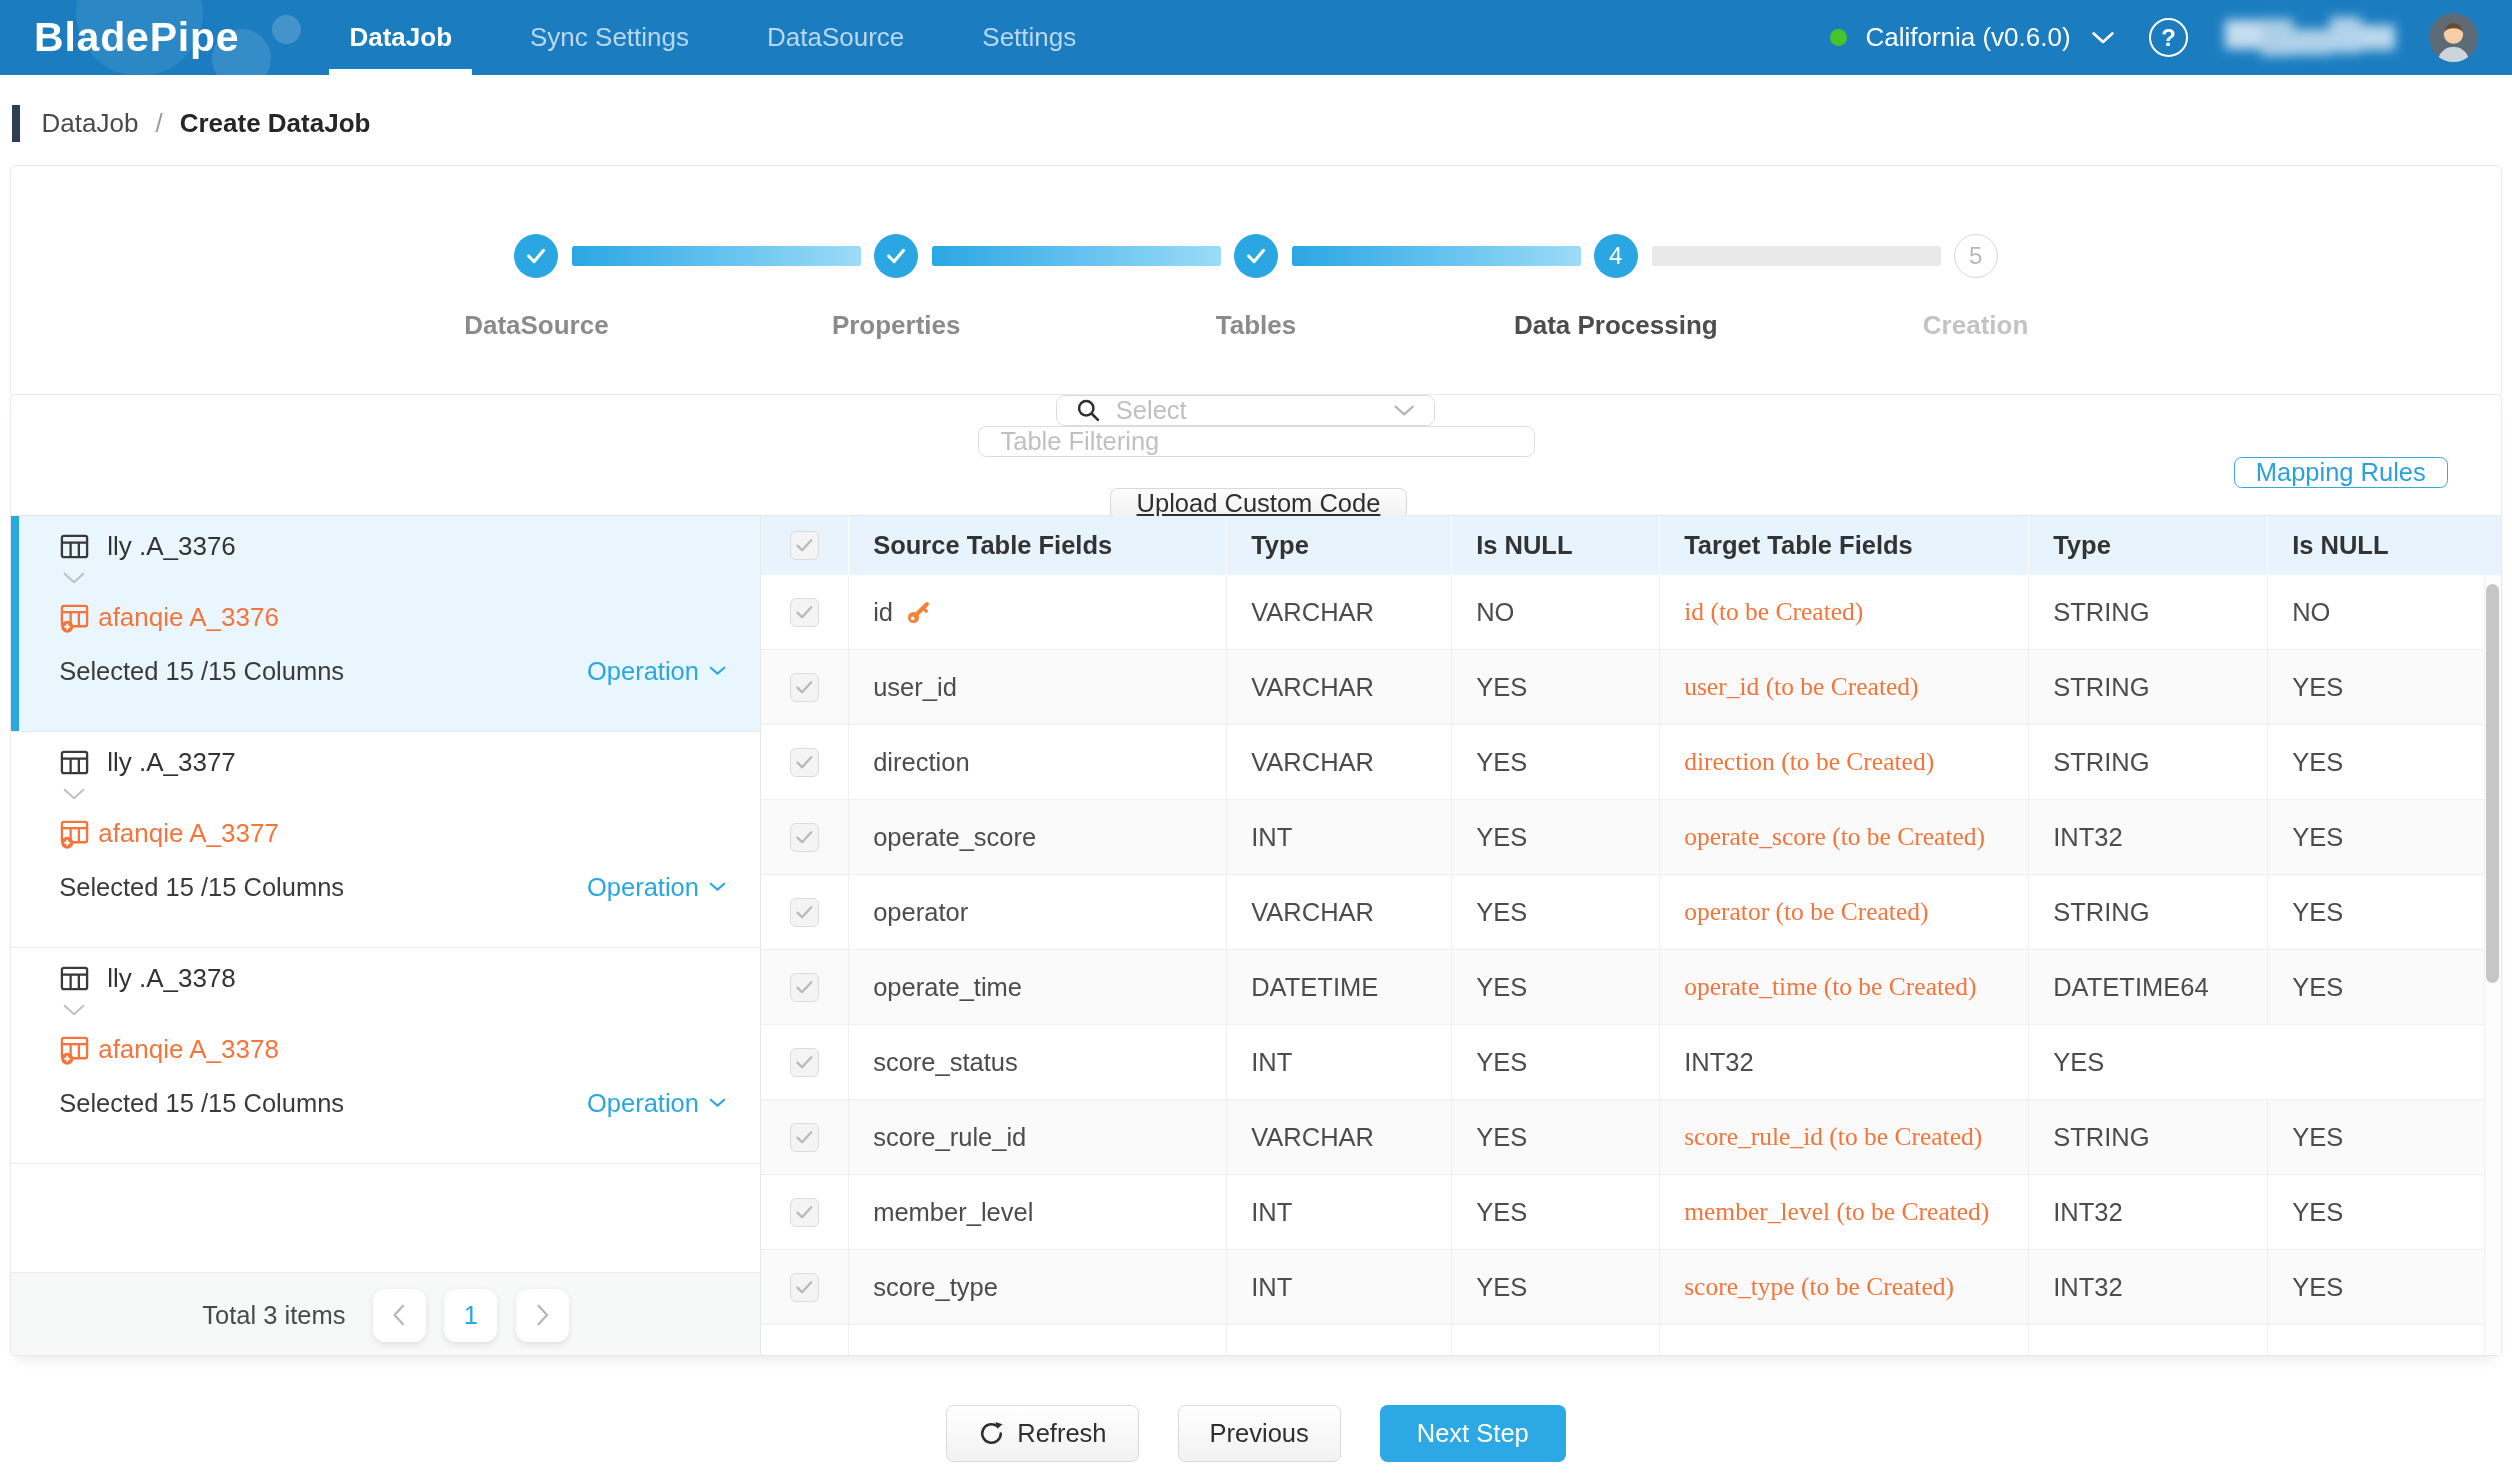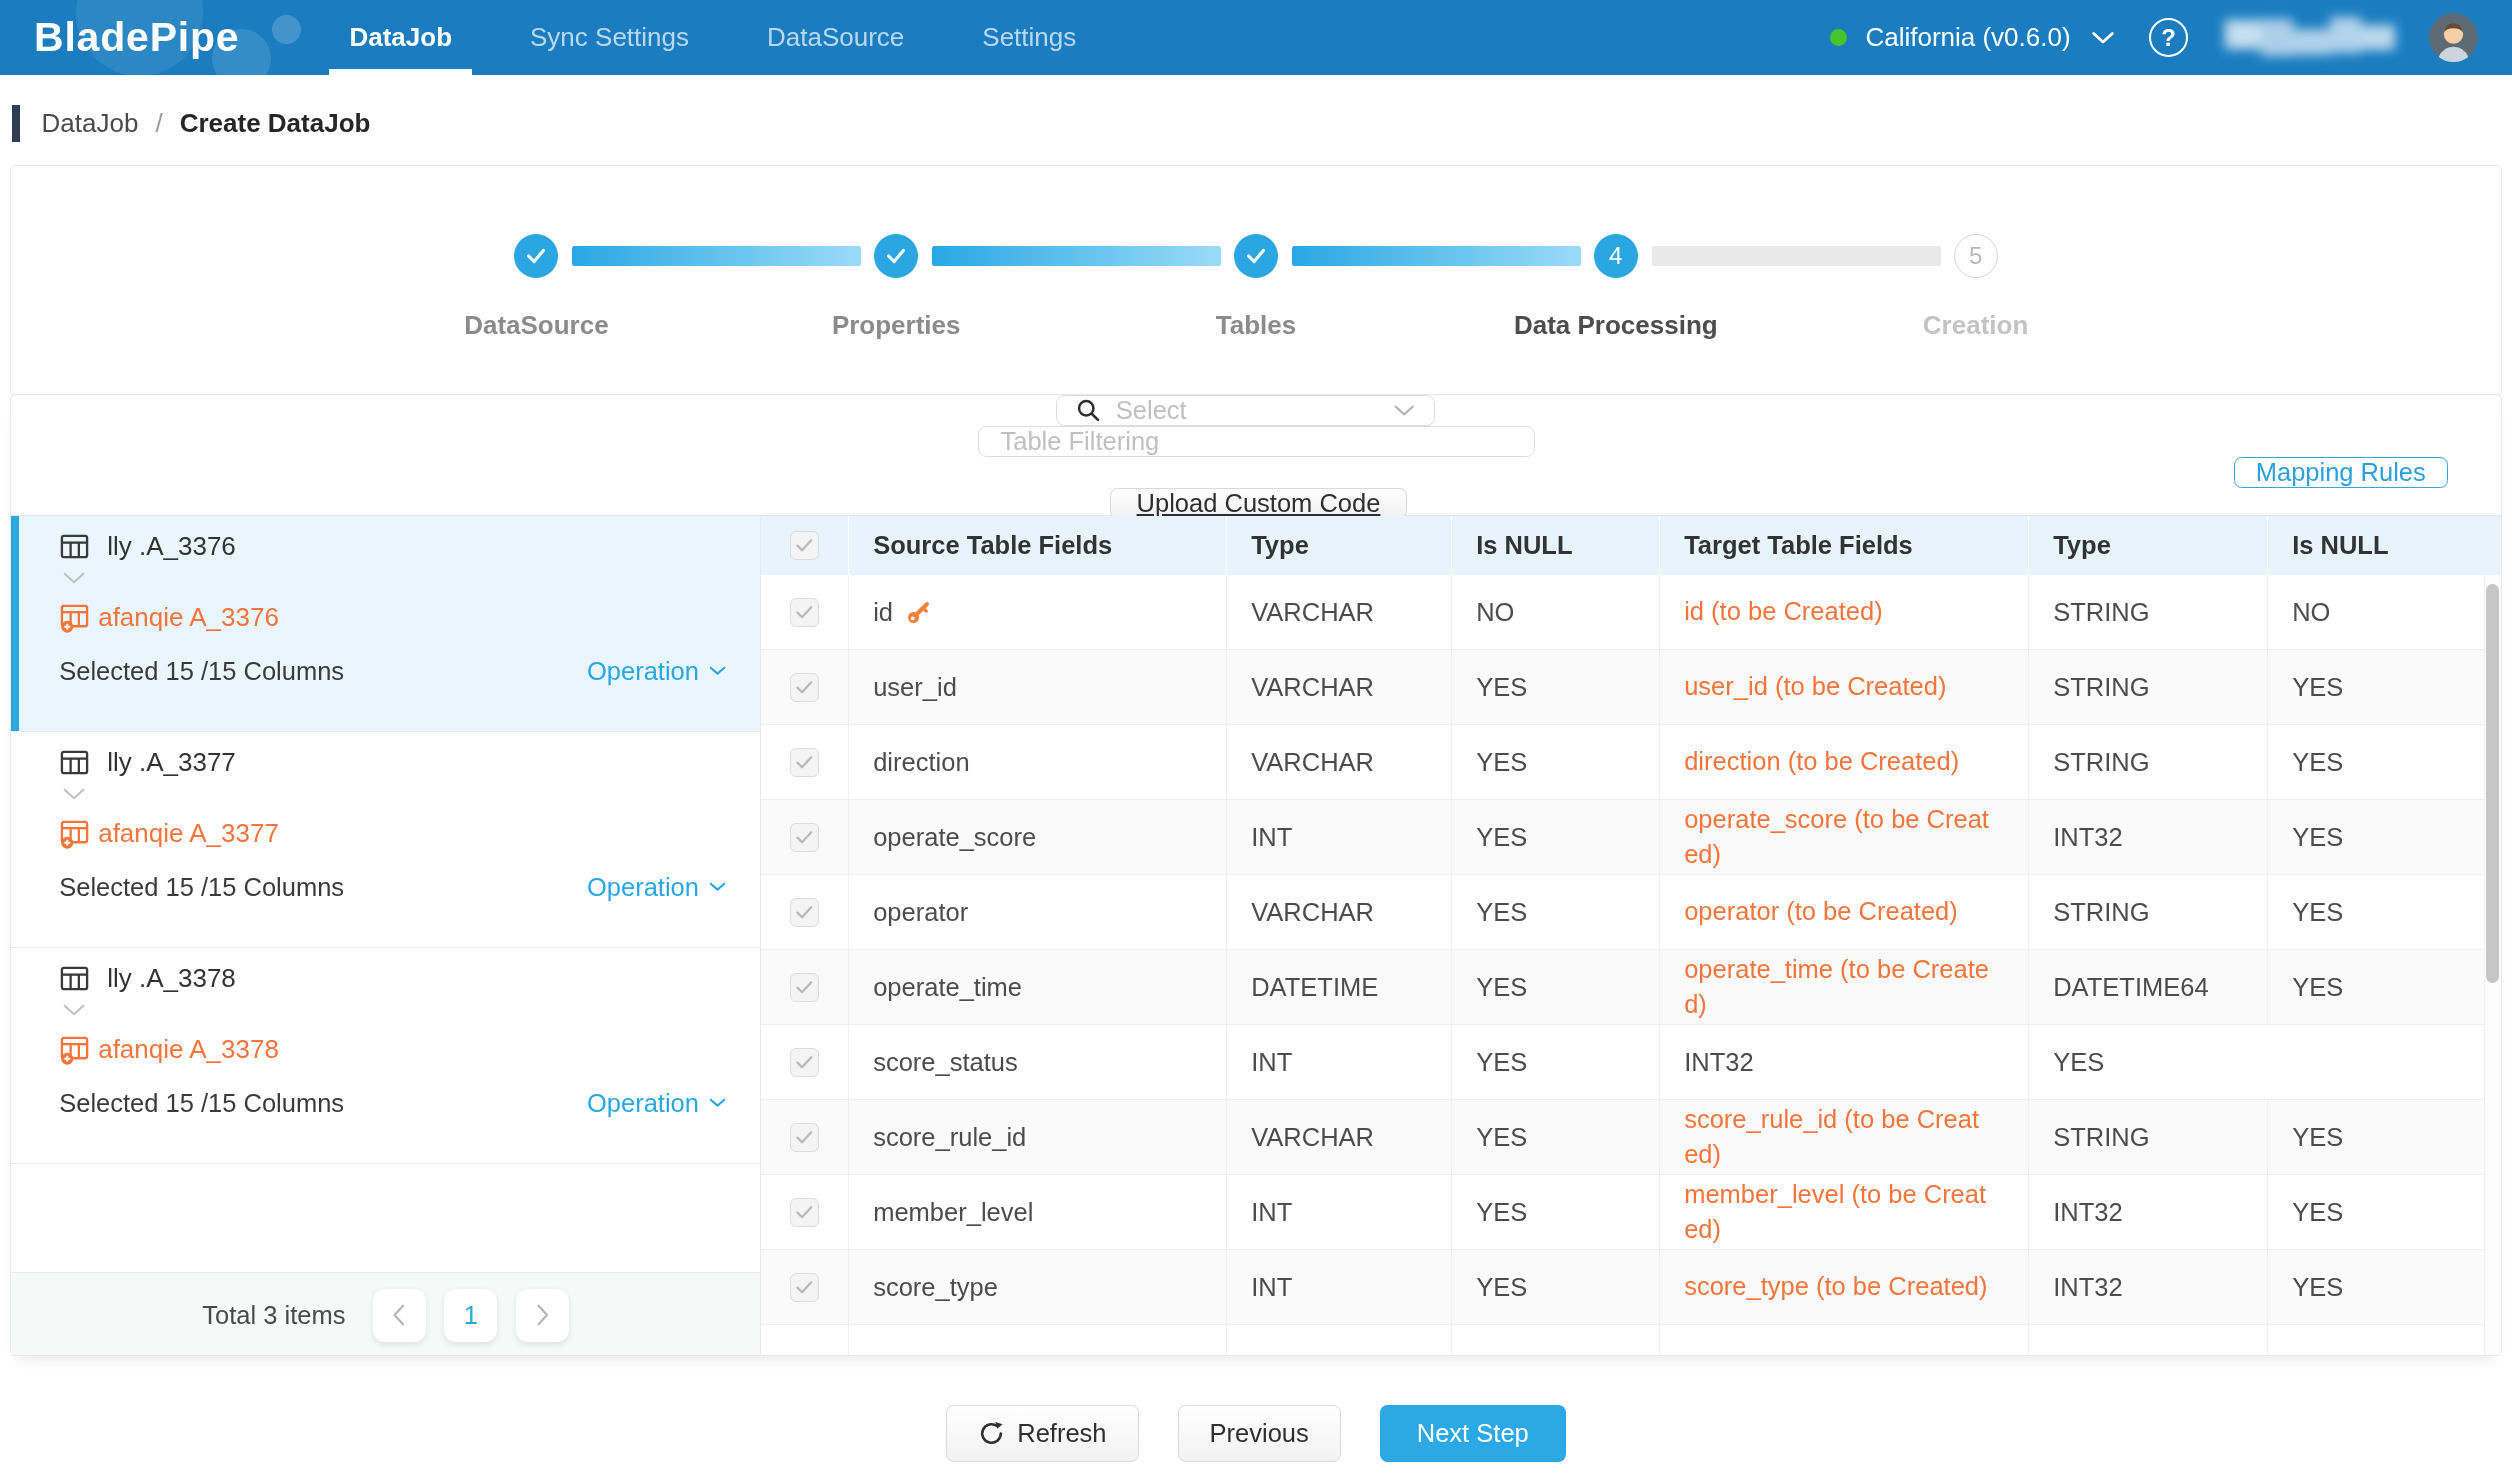--- a/index.html
+++ b/index.html
@@ -106,21 +106,21 @@
   .tcell { display: flex; align-items: center; padding: 0 24px; font-size: 25.5px; color: #4c4c4c;
     border-right: 1.7px solid #efefef; min-width: 0; }
   .tcell.last { border-right: none; }
   .tbody-row { height: 75px; border-bottom: 1.7px solid #efefef; }
   .tbody-row.alt { background: #fafafa; }
   .tbody-row.partial { height: 36px; border-bottom: none; }
   .cbx-cell { justify-content: center; padding: 0; }
   .cbx { width: 29px; height: 29px; border: 1.7px solid #dcdcdc; background: #f4f4f4;
     border-radius: 6px; display: flex; align-items: center; justify-content: center; cursor: pointer; }
   .src-cell { gap: 12px; }
-  .target-cell { color: #f4743a; word-break: break-all; line-height: 1.4; padding-right: 37px; }
+  .target-cell { color: #f4743a; word-break: break-all; line-height: 1.4; padding-right: 37px; font-family: Liberation Serif, serif; }
   .vscroll { position: absolute; top: 59px; right: 0; bottom: 0; width: 17px; background: #fcfcfc;
     border-left: 1.7px solid #f1f1f1; }
   .vthumb { position: absolute; top: 8.5px; right: 1.7px; width: 12.7px; height: 399px;
     background: #c6c6c6; border-radius: 6.8px; cursor: pointer; }
   
   .footer-actions { display: flex; justify-content: center; align-items: center;
     gap: 39px; margin-top: 49px; }
   .fbtn { height: 57px; border-radius: 7.6px; font-size: 25.5px; display: inline-flex;
     align-items: center; justify-content: center; cursor: pointer; gap: 12px; }
   .fbtn.ghost { padding: 0 31px; border: 1.7px solid #d9d9d9;

